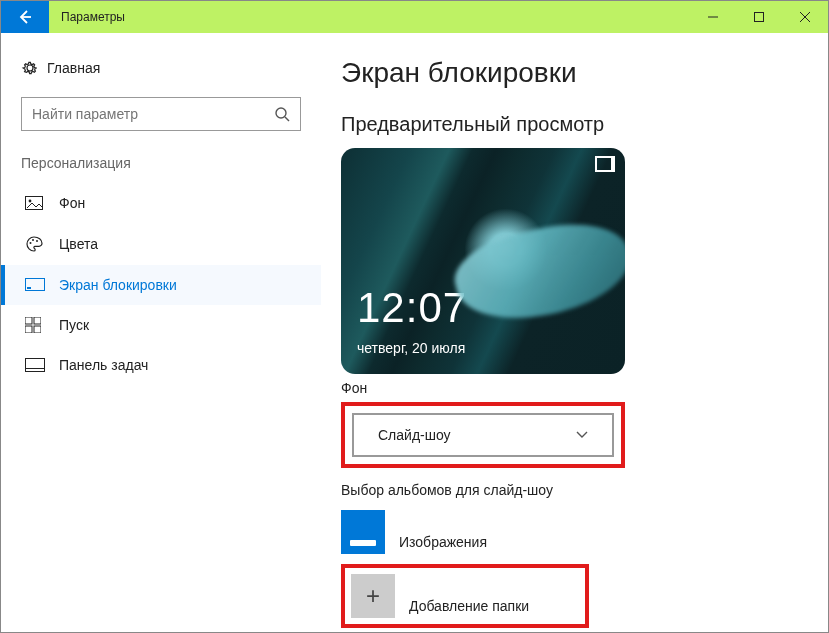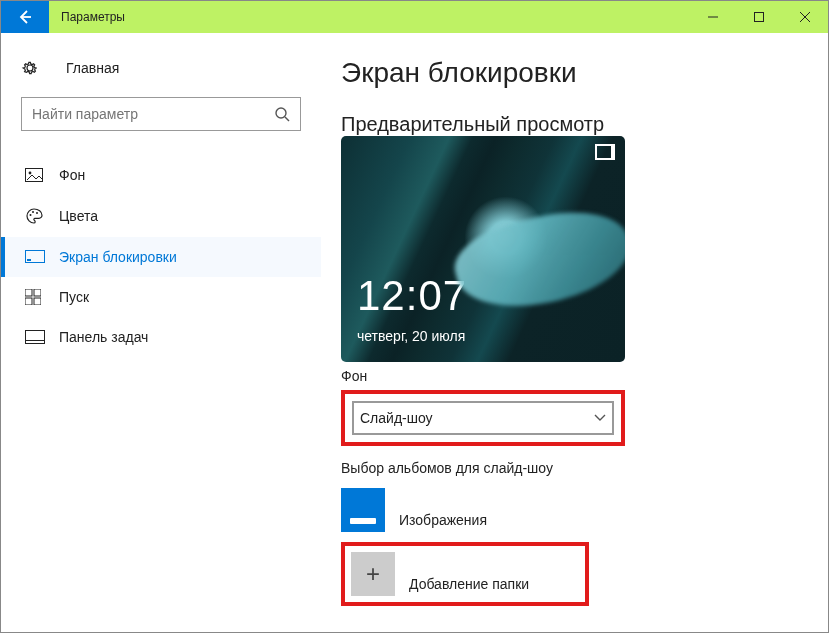--- a/index.html
+++ b/index.html
@@ -9,64 +9,64 @@
   .titlebar { height: 32px; display: flex; align-items: stretch; background: #bef264; }
   .back-btn { width: 48px; background: #0078d7; display: flex; align-items: center; justify-content: center; color: #fff; }
   .app-title { flex: 0 0 auto; padding-left: 12px; font-size: 12px; line-height: 32px; color: #222; }
   .spacer { flex: 1; }
   .win-ctrls { display: flex; }
   .win-btn { width: 46px; display: flex; align-items: center; justify-content: center; color: #222; }
 
   
   .content { display: flex; height: calc(100% - 32px); }
   .sidebar { width: 320px; padding: 18px 0 0 0; }
-  .home-row { display: flex; align-items: center; gap: 25px; padding: 8px 20px 20px 20px; }
+  .home-row { display: flex; align-items: center; gap: 6px; padding: 8px 20px 20px 20px; }
   .home-row .icon { width: 20px; text-align:center; }
   .home-row .label { font-size: 14px; color: #222; }
 
   .search-box { margin: 0 20px 24px 20px; height: 34px; border: 1px solid #999; display: flex; align-items: center; padding: 0 10px; }
   .search-box input { flex: 1; border: none; outline: none; font-size: 14px; color: #666; background: transparent; }
   .search-box .sicon { color: #555; }
 
   .section-title { padding: 0 20px 12px 20px; color: #666; font-size: 14px; }
 
   .nav-item { display: flex; align-items: center; gap: 14px; padding: 12px 20px; font-size: 14px; color: #222; border-left: 4px solid transparent; }
   .nav-item .icon { width: 20px; text-align:center; color:#222; }
   .nav-item.active { color: #0078d7; border-left: 4px solid #0078d7; background: #f5f9fe; }
   .nav-item.active .icon { color:#0078d7; }
 
   
   .main { flex: 1; padding: 24px 20px 0 20px; overflow: hidden; }
   .main h1 { font-size: 28px; font-weight: 400; margin-bottom: 24px; color:#222; }
-  .main h2 { font-size: 20px; font-weight: 400; margin-bottom: 0; color:#222;}
+  .main h2 { font-size: 20px; font-weight: 400; margin-bottom: 12px; color:#222;}
   .main .label { font-size: 14px; color: #222; margin-top: 6px; }
 
   
-  .preview { width: 284px; height: 226px; position: relative; border-radius: 5px;
+  .preview { width: 284px; height: 226px; position: relative; border-radius: 14px;
     background:
       radial-gradient(circle at 58% 45%, #9ad7e0 0%, #7ec6cf 8%, rgba(0,0,0,0) 20%),
       linear-gradient(115deg, #0d2f34 0%, #14454b 18%, #1e5a5d 28%, #0d2a2e 34%, #0b2226 40%, #0d2a2d 46%, #0f3338 55%, #14494f 62%, #0c2327 70%, #0b2226 100%);
     overflow: hidden;
   }
   .preview::after { content:""; position:absolute; top:36%; left:40%; width:62%; height:38%;
     background: linear-gradient(135deg, #8fd1d9 0%, #5fb3bd 40%, #3e8f99 70%, #2a6b74 100%);
     filter: blur(2px);
     transform: rotate(-14deg);
     border-radius: 40% 50% 48% 55%;
     opacity: .9;
   }
   .preview .expand-ico { position: absolute; top: 8px; right: 10px; width: 20px; height: 16px; border: 2px solid #fff; display:flex; }
   .preview .expand-ico::before { content:""; flex:1; border-right:2px solid #fff; }
   .preview .clock { position: absolute; left: 16px; bottom: 42px; color: #fff; font-size: 42px; font-weight: 300; letter-spacing: 1px; }
   .preview .date { position: absolute; left: 16px; bottom: 18px; color: #fff; font-size: 14px; }
 
   
   .highlight-red { border: 4px solid #e11b1b; }
   .dd-wrap { margin-top: 6px; padding: 7px; width: 284px; }
-  .dropdown { height: 34px; border: 2px solid #999; display: flex; align-items: center; padding: 0 6px; justify-content: space-between; font-size: 14px; color:#222; }
+  .dropdown { height: 44px; border: 2px solid #999; display: flex; align-items: center; padding: 0 24px; justify-content: space-between; font-size: 14px; color:#222; }
 
   .albums-label { font-size: 14px; color: #222; margin: 14px 0 12px 0; }
   .album-row { display: flex; align-items: center; gap: 14px; margin-bottom: 10px; }
   .album-tile { width: 44px; height: 44px; display:flex; align-items:flex-end; justify-content:center; }
   .album-tile.blue { background:#0078d7; }
   .album-tile.blue::after { content:""; width:26px; height:6px; background:#fff; margin-bottom:8px; border-radius:1px; }
   .album-tile.gray { background:#ccc; align-items:center; color:#444; font-size:24px; font-weight:300; }
   .album-name { font-size:14px; color:#222;margin-top:20px; }
 
   .add-wrap { width: 248px; padding: 6px 6px; display:flex; align-items:center; gap:14px; }
@@ -119,20 +119,21 @@
     <div class="search-box">
       <input type="text" placeholder="Найти параметр" style="">
       <span class="sicon">
         <svg width="16" height="16" viewBox="0 0 16 16">
             <circle cx="7" cy="7" r="5" stroke="#555" stroke-width="1.4" fill="none"></circle>
             <path d="M11 11 L15 15" stroke="#555" stroke-width="1.4"></path>
           </svg>
       </span>
     </div>
 
+    <div class="section-title">Персонализация</div>
 
     <div class="nav-item">
       <span class="icon">
           <svg width="18" height="14" viewBox="0 0 18 14">
             <rect x="0.5" y="0.5" width="17" height="13" stroke="#222" fill="none"></rect>
             <circle cx="5" cy="5" r="1.4" fill="#222"></circle>
             <path d="M2 12 L7 7 L11 11 L14 8 L17 11" stroke="#222" fill="none"></path>
           </svg>
         </span>
       <span>Фон</span>

